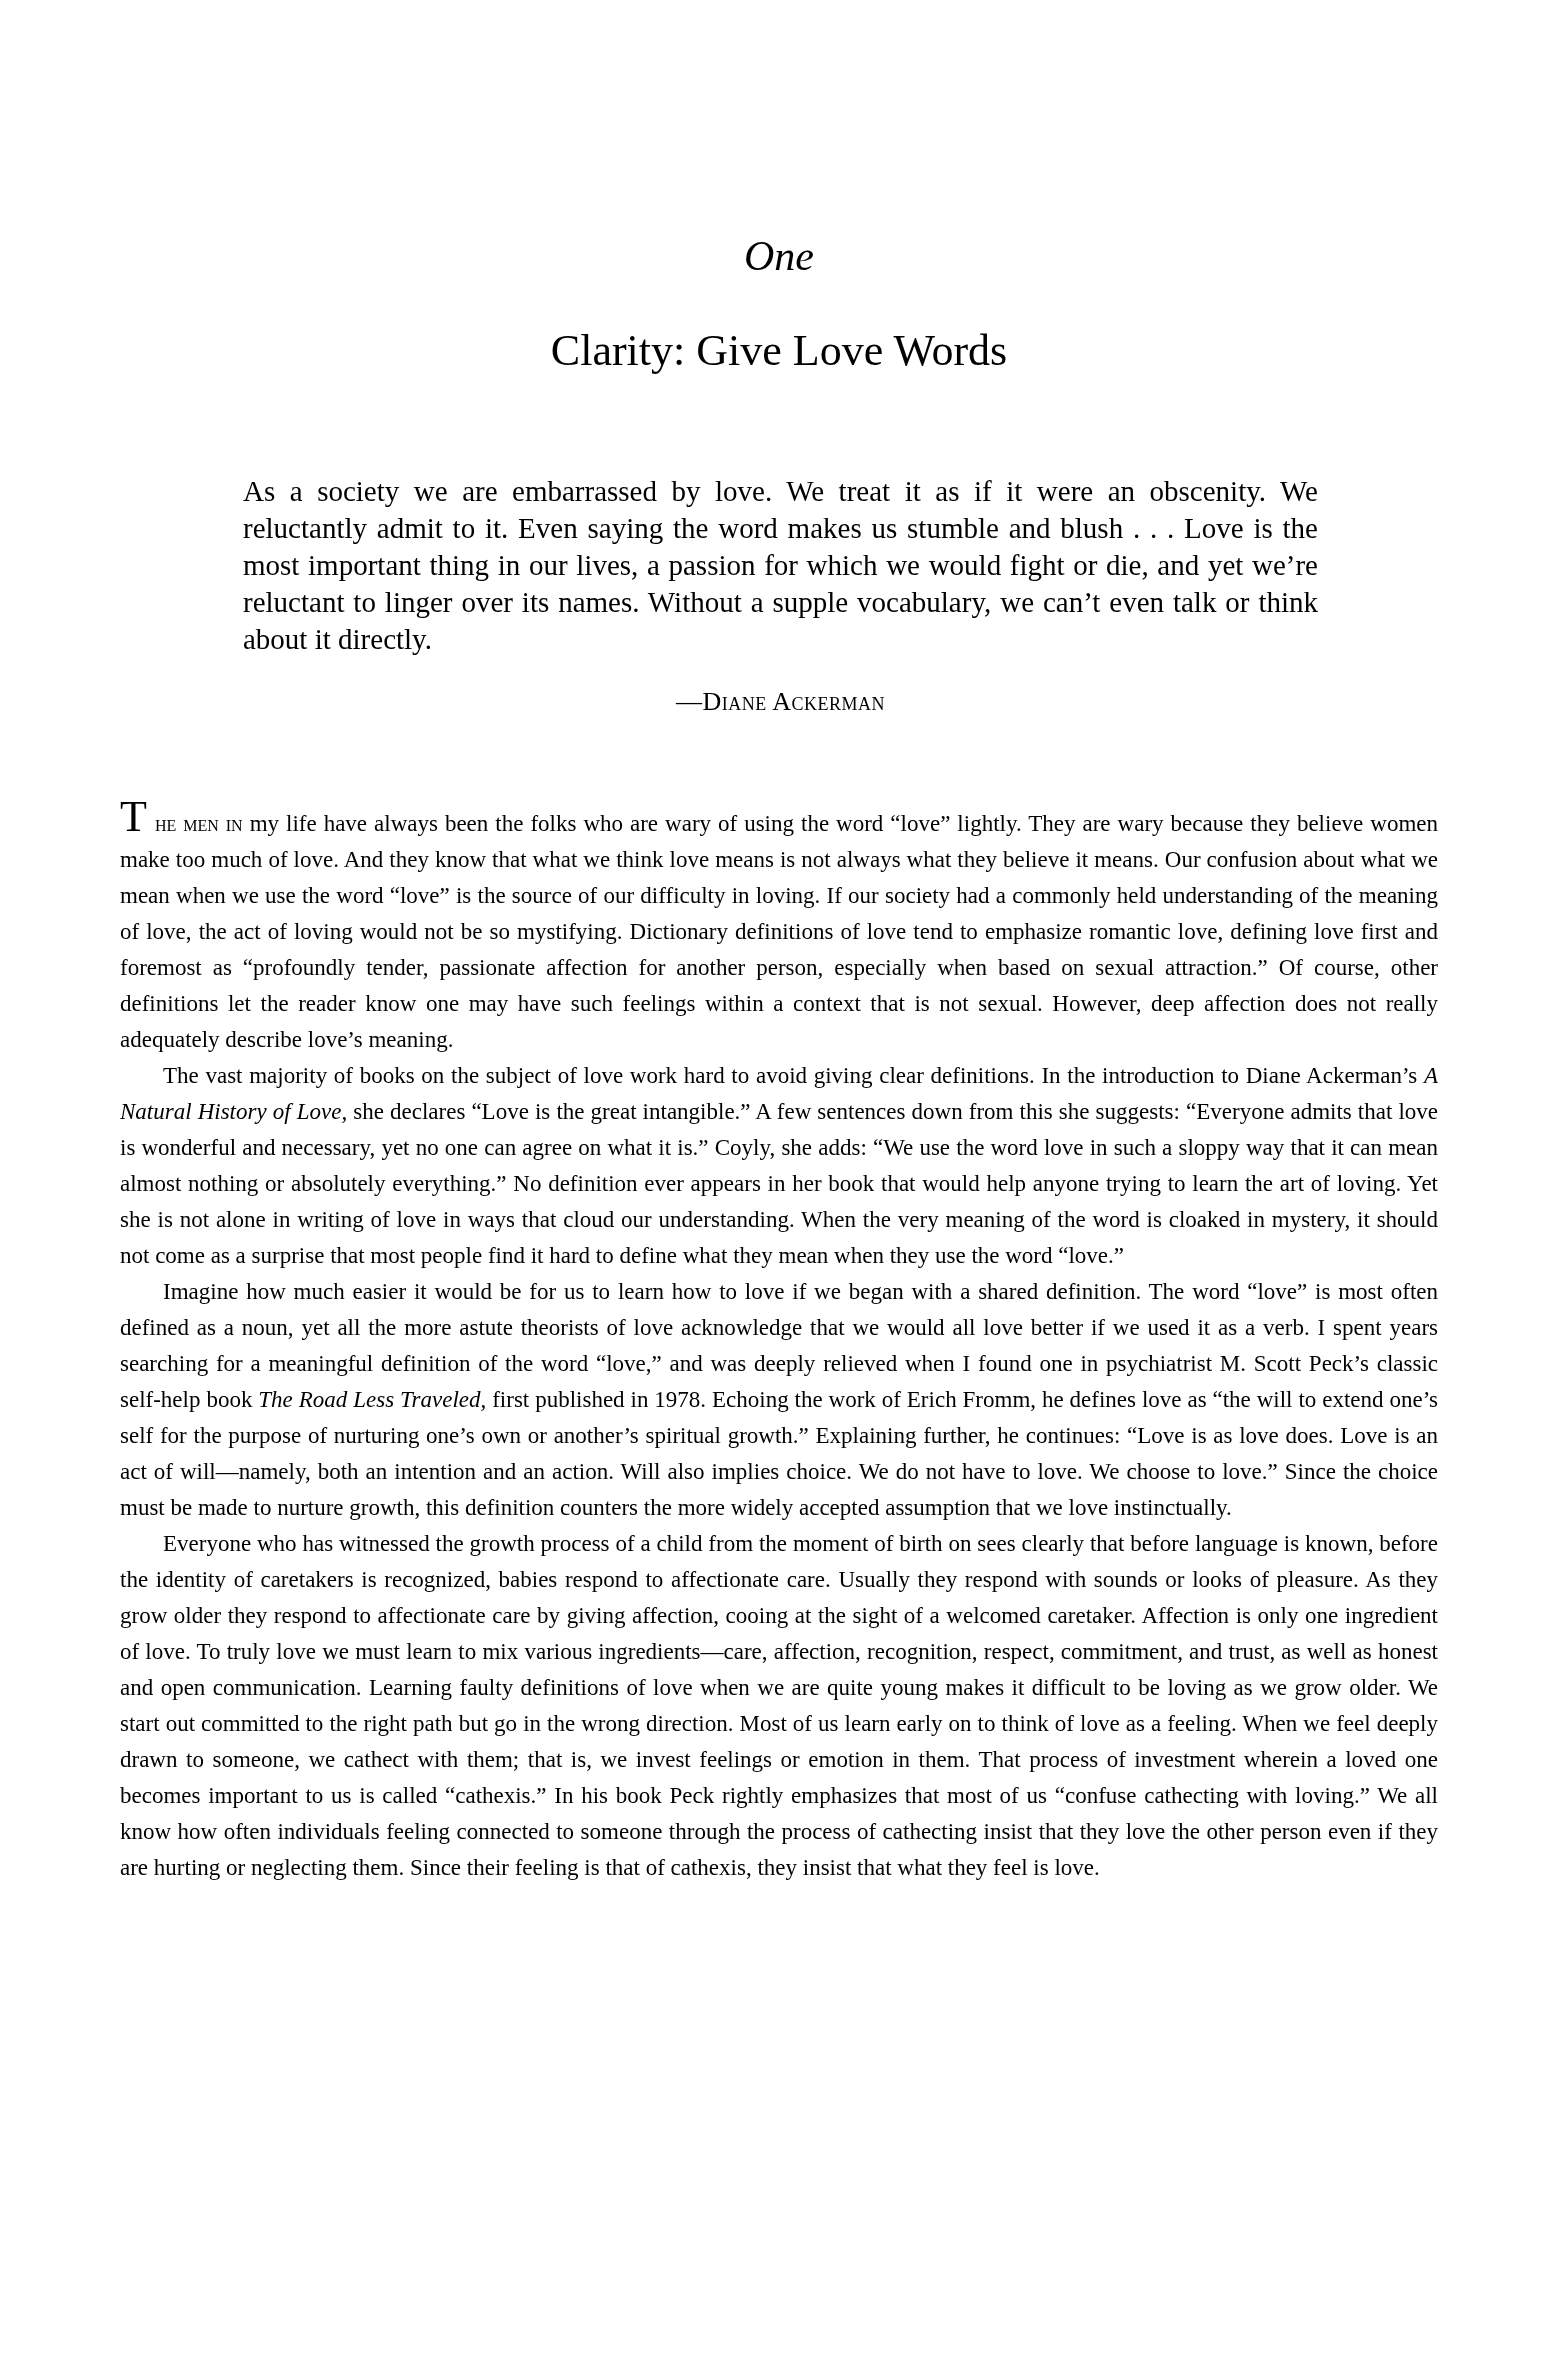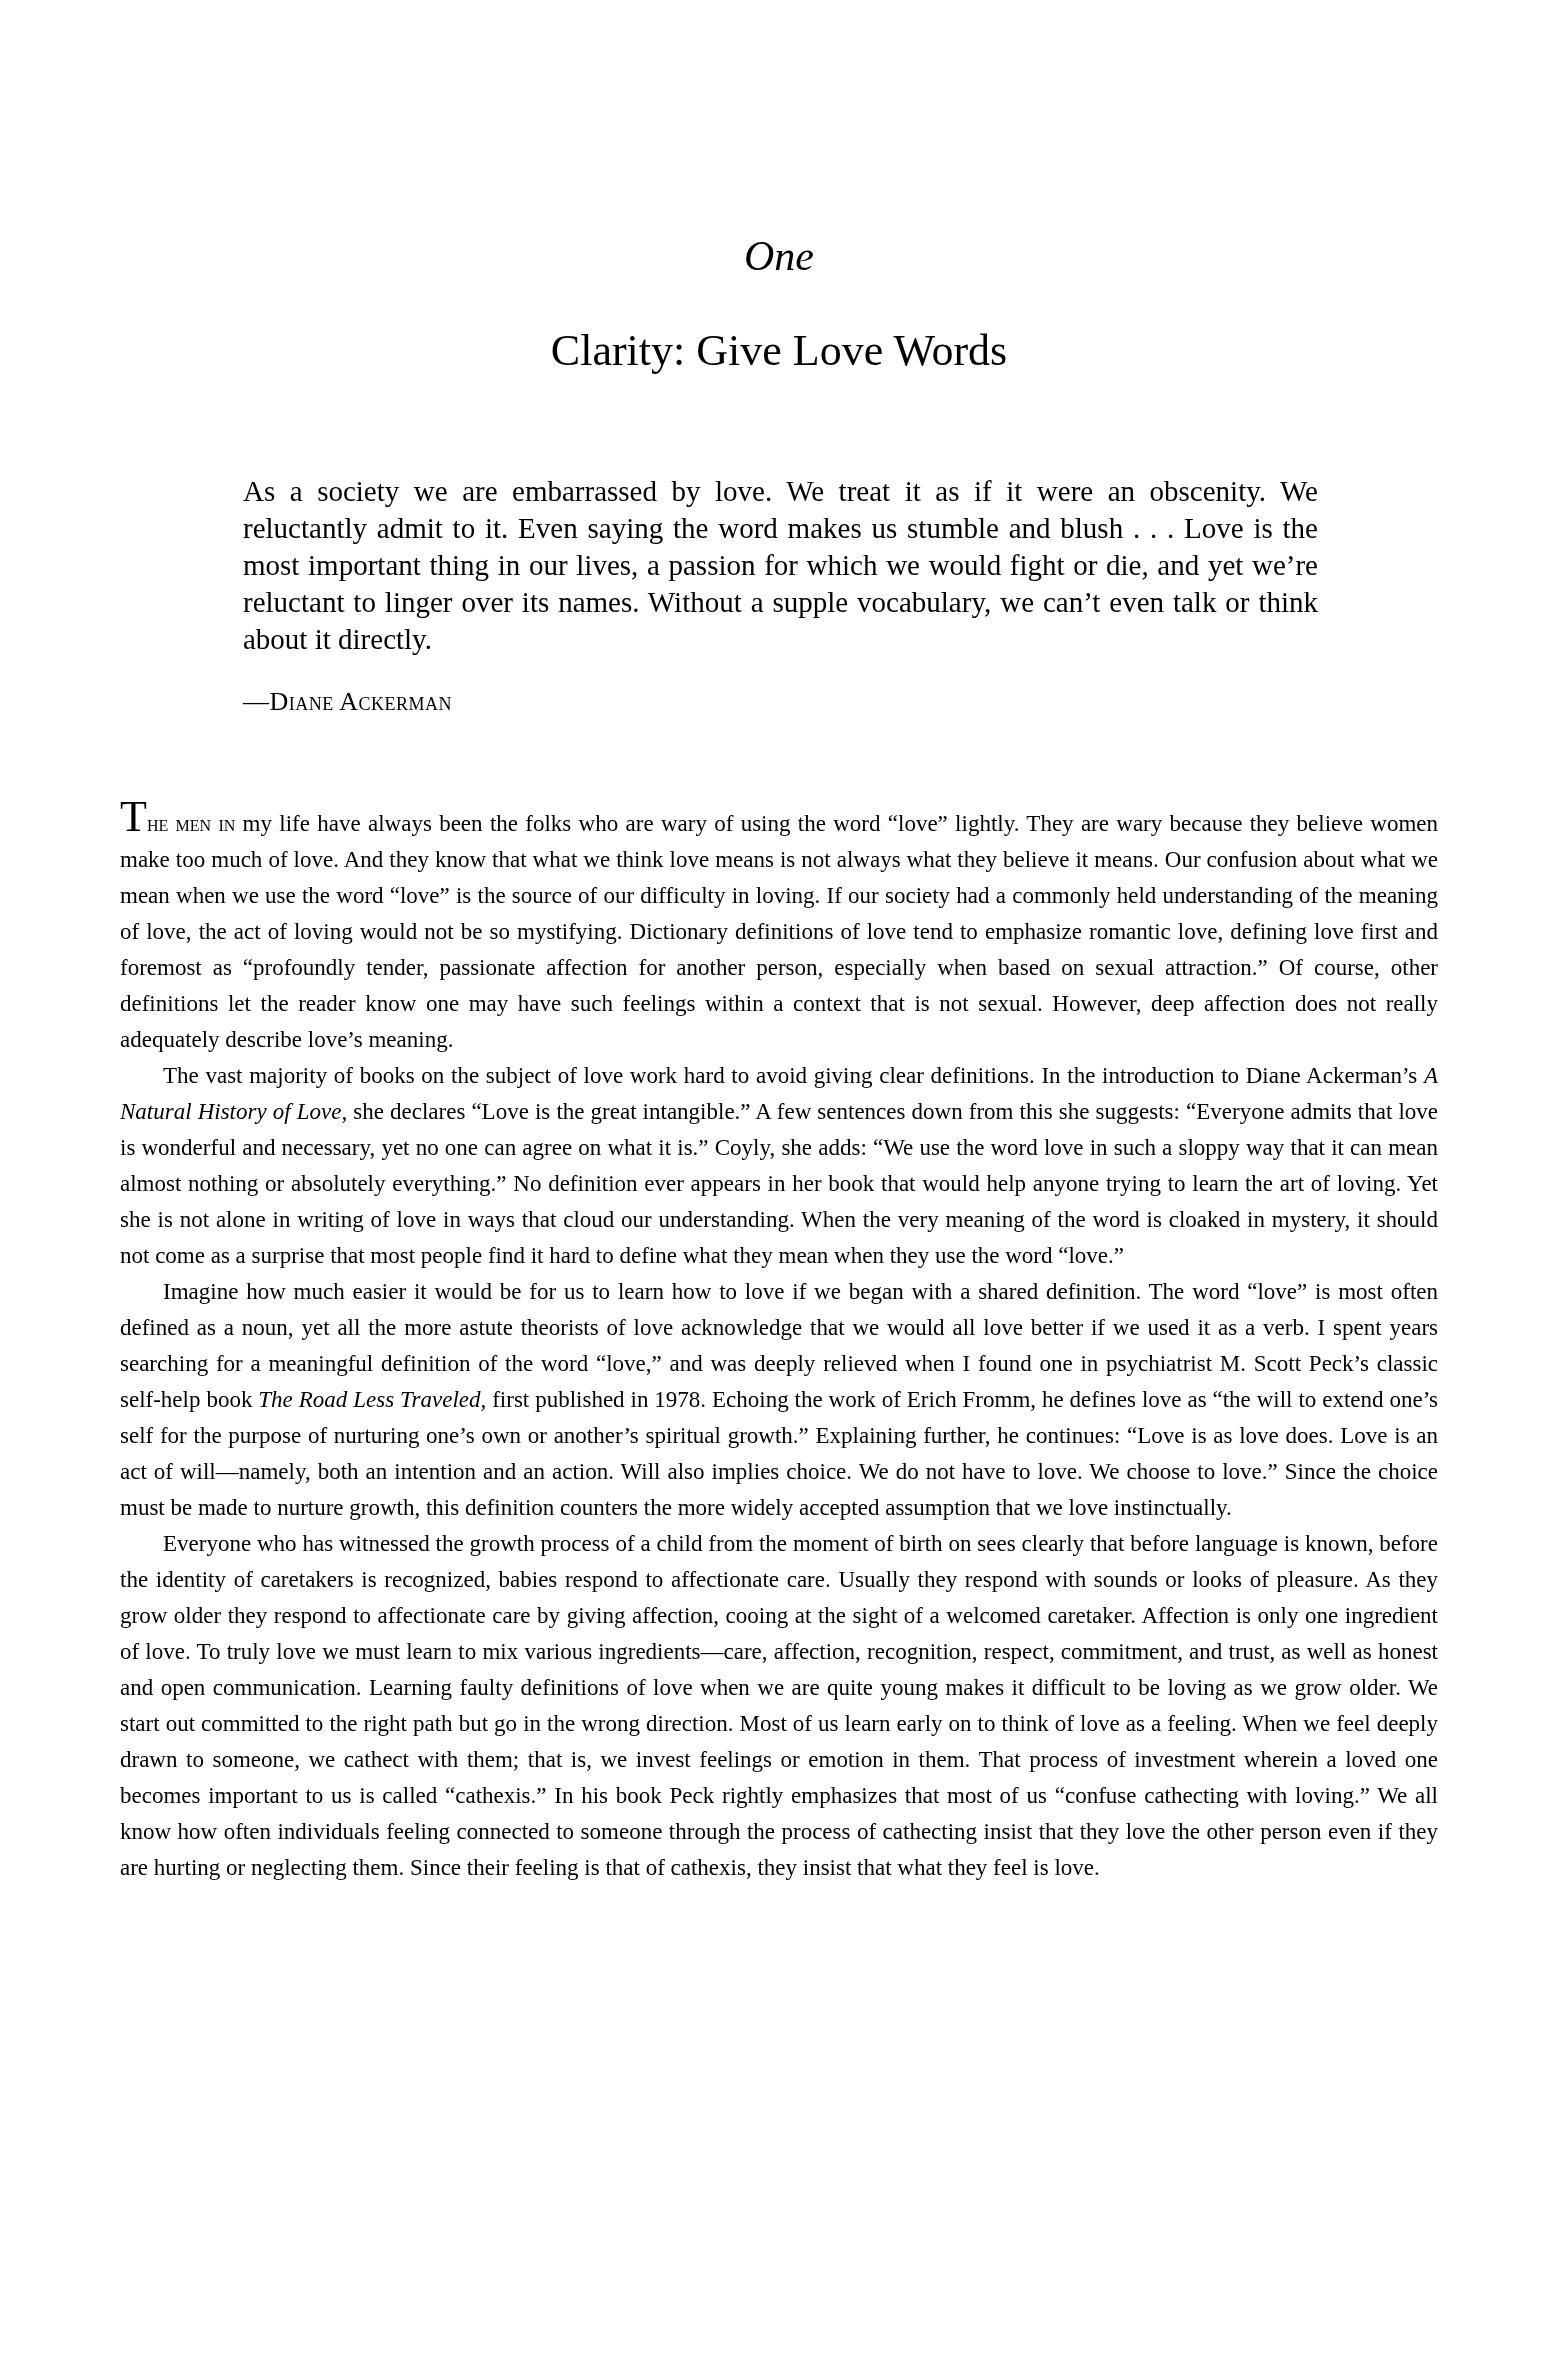--- a/index.html
+++ b/index.html
@@ -35,21 +35,21 @@
     margin: 100px 120px 0 123px;
   }
   .epigraph-text {
     margin: 0;
     font-size: 29px;
     line-height: 37px;
     text-align: justify;
   }
   .epigraph-attribution {
     margin: 27px 0 0 0;
-    text-align: left;
+    text-align: center;
     font-size: 26px;
     line-height: 33px;
     font-variant: small-caps;
     letter-spacing: 0.5px;
   }
   .body-text {
     margin-top: 88px;
     font-size: 23px;
     line-height: 36px;
     text-align: justify;
@@ -59,20 +59,21 @@
   }
   .para.indent {
     text-indent: 43px;
   }
   .lead-initial {
     font-size: 44px;
     line-height: 0;
   }
   .smallcaps {
     font-variant: small-caps;
+    margin-left: 8px;
   }
   .it {
     font-style: italic;
   }
 </style>
 </head>
 <body>
 
 <div class="page">
 

